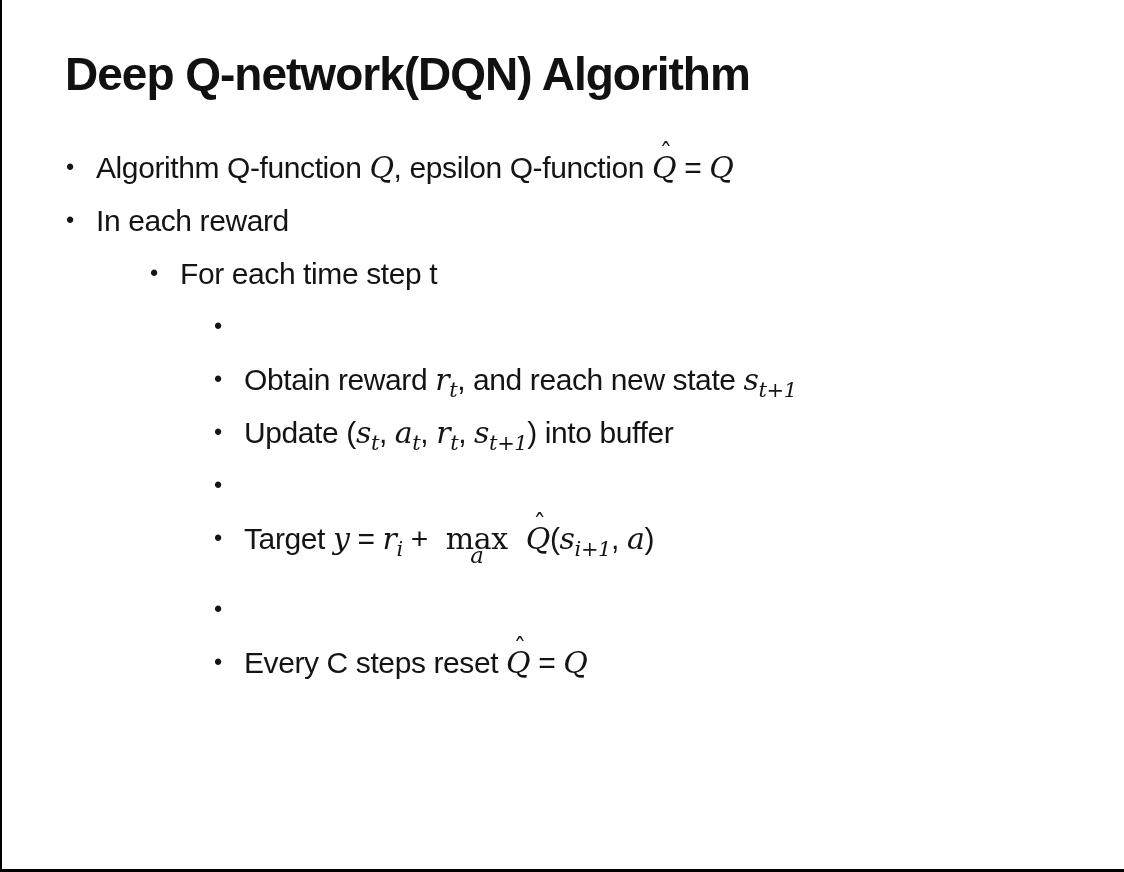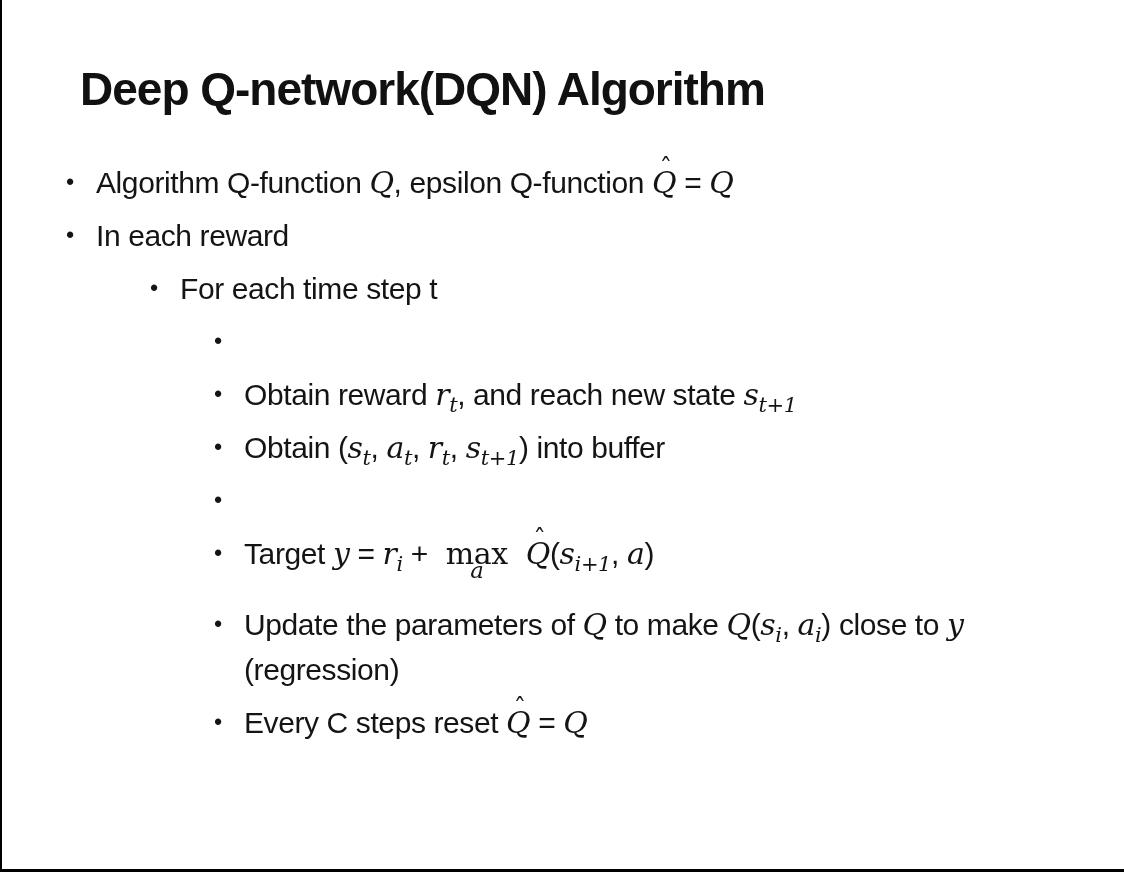--- a/index.html
+++ b/index.html
@@ -9,21 +9,21 @@
     height: 872px;
     box-sizing: border-box;
     background: #ffffff;
     border-left: 2px solid #000000;
     border-bottom: 3px solid #000000;
     overflow: hidden;
     font-family: "Liberation Sans", sans-serif;
     color: #141414;
   }
   .title {
-    margin: 16px;
+    margin: 1px;
     padding: 46px 40px 0 62px;
     font-size: 46px;
     font-weight: 700;
     letter-spacing: -1px;
     color: #111111;
     font-family: "Liberation Sans", sans-serif;
   }
   .content {
     margin-top: 44px;
     padding-right: 34px;
@@ -109,31 +109,30 @@
       </div>
       <div class="bullet level-2">
         <span class="dot">•</span>
       </div>
       <div class="bullet level-2">
         <span class="dot">•</span>
         <span class="btext"><span>Obtain reward </span><span class="m">r<sub>t</sub></span><span>, and reach new state </span><span class="m">s<sub>t+1</sub></span></span>
       </div>
       <div class="bullet level-2">
         <span class="dot">•</span>
-        <span class="btext"><span>Obtain (</span><span class="m">s<sub>t</sub></span><span>, </span><span class="m">a<sub>t</sub></span><span>, </span><span class="m">r<sub>t</sub></span><span>, </span><span class="m">s<sub>t+1</sub></span><span>) into buffer</span></span>
+        <span class="btext"><span>Update (</span><span class="m">s<sub>t</sub></span><span>, </span><span class="m">a<sub>t</sub></span><span>, </span><span class="m">r<sub>t</sub></span><span>, </span><span class="m">s<sub>t+1</sub></span><span>) into buffer</span></span>
       </div>
       <div class="bullet level-2">
         <span class="dot">•</span>
       </div>
       <div class="bullet level-2">
         <span class="dot">•</span>
         <span class="btext"><span>Target </span><span class="m">y</span><span> = </span><span class="m">r<sub>i</sub></span><span> + </span><span class="munder"><span class="base">max</span><span class="under">a</span></span><span> </span><span class="m mhat"><span class="hat">ˆ</span><span class="base">Q</span></span><span>(</span><span class="m">s<sub>i+1</sub></span><span>, </span><span class="m">a</span><span>)</span></span>
       </div>
       <div class="bullet level-2">
         <span class="dot">•</span>
-        <span class="btext"><span>Update the parameters of </span><span class="m">Q</span><span> to make </span><span class="m">Q</span><span>(</span><span class="m">s<sub>i</sub></span><span>, </span><span class="m">a<sub>i</sub></span><span>) close to </span><span class="m">y</span><span> (regression)</span></span>
       </div>
       <div class="bullet level-2">
         <span class="dot">•</span>
         <span class="btext"><span>Every C steps reset </span><span class="m mhat"><span class="hat">ˆ</span><span class="base">Q</span></span><span> = </span><span class="m">Q</span></span>
       </div>
     </div>
 </div>
 
 </body></html>

